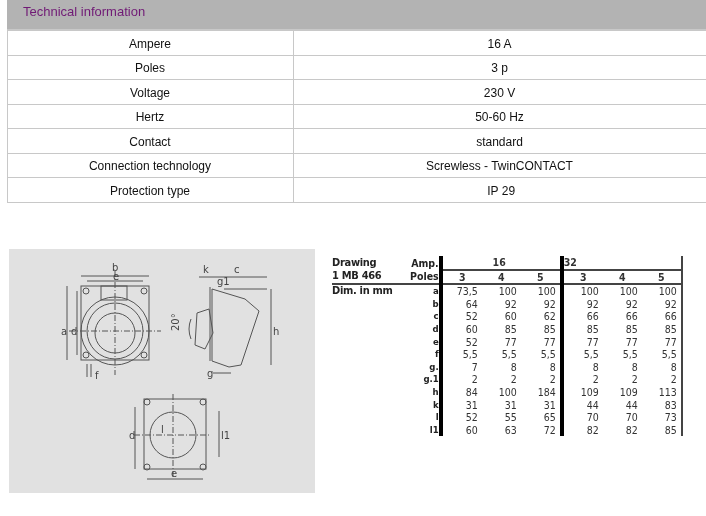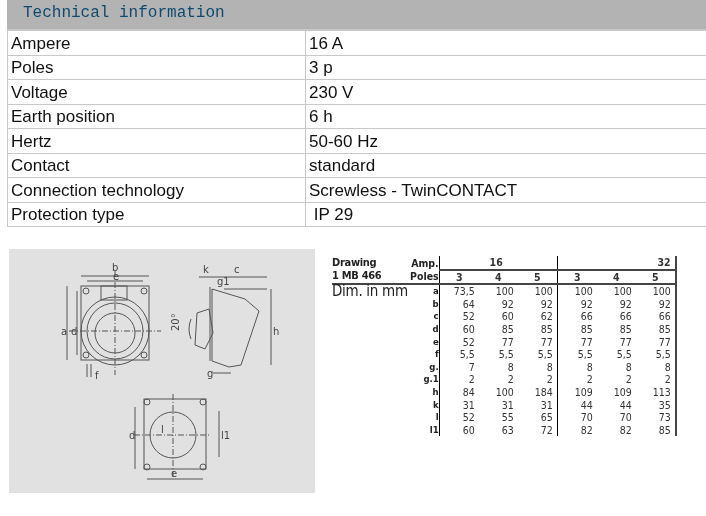--- a/index.html
+++ b/index.html
@@ -1,30 +1,30 @@
 <!DOCTYPE html>
 <html><head>
 <meta charset="utf-8">
 <style>
   html, body { margin:0; padding:0; background:#ffffff; }
   body { width:706px; height:516px; position:relative; overflow:hidden; font-family:"Liberation Sans", sans-serif; }
   .hdr { position:absolute; left:7px; top:0; width:699px; height:29px; background:#b3b3b3; }
-  .hdr span { position:absolute; left:16px; top:4px; color:#0c4a6e; font-size:16px;font-family:Liberation Mono, monospace; }
+  .hdr span { position:absolute; left:16px; top:4px; color:#701a75; font-size:13px; }
   .spec { position:absolute; left:7px; top:29px; width:699px; border-collapse:collapse; }
-  .spec td { height:23.5px; padding:0 16px 0 3px; font-size:17px; color:#111; border:1px solid #c8c8c8; border-right:none; line-height:22px; vertical-align:bottom; }
+  .spec td { height:23.5px; padding:0 4px 0 3px; font-size:12px; color:#111; border:1px solid #c8c8c8; border-right:none; line-height:22px; vertical-align:bottom;text-align:center; }
   .spec td.k { width:278px; }
   .spec tr:first-child td { border-top:2px solid #c8c8c8; }
   .drawing { position:absolute; left:9px; top:249px; width:306px; height:244px; background:#e1e1e1; }
   .dim { position:absolute; left:332px; top:256px; font-family:"DejaVu Sans Condensed","DejaVu Sans", sans-serif; font-size:10px; color:#222; }
   .dim table { border-collapse:collapse; }
   .dim td { padding:0; height:12.6px; line-height:12.6px; white-space:nowrap; }
-  .dim .lbl { width:78px; font-weight:normal; font-size:15px; letter-spacing:-0.3px; }
+  .dim .lbl { width:78px; font-weight:bold; font-size:11px; letter-spacing:-0.3px; }
   .dim .key { width:28px; text-align:right; font-weight:bold; font-size:9.5px; }
   .dim .v { width:35px; text-align:right; padding-right:4px; font-size:10.5px; color:#333; }
-  .dim .gl { border-left:1px solid #000000; }
+  .dim .gl { border-left:4px solid #000000; }
   .dim .gr { border-right:2px solid #444; }
   .dim .hb td { font-weight:bold; font-size:10.5px; }
   .dim .hc { text-align:center; }
   .dim .top-amp td.grp { border-bottom:2px solid #444; }
   .dim .poles-row td { border-bottom:2px solid #444; }
   .dim .poles-row td.v { text-align:center; padding-right:0; }
 </style>
 </head>
 <body>
 
@@ -38,24 +38,20 @@
         <td class="k">Ampere</td>
         <td>16 A</td>
       </tr>
   <tr>
         <td class="k">Poles</td>
         <td>3 p</td>
       </tr>
   <tr>
         <td class="k">Voltage</td>
         <td>230 V</td>
-      </tr>
-  <tr>
-        <td class="k">Earth position</td>
-        <td>6 h</td>
       </tr>
   <tr>
         <td class="k">Hertz</td>
         <td>50-60 Hz</td>
       </tr>
   <tr>
         <td class="k">Contact</td>
         <td>standard</td>
       </tr>
   <tr>
@@ -132,21 +128,21 @@
   </svg>
 </div>
 
 <div class="dim">
   <table>
     <tbody>
         <tr class="hb top-amp">
       <td class="lbl" style="font-size:11px">Drawing</td>
       <td class="key" style="font-size:10.5px">Amp.</td>
       <td class="v grp gl hc" colspan="3" style="text-align:center">16</td>
-      <td class="v grp gl gr hc" colspan="3" style="text-align:right">32</td>
+      <td class="v grp gl gr hc" colspan="3" style="text-align:left">32</td>
     </tr>
     <tr class="hb poles-row">
       <td class="lbl" style="font-size:11px">1 MB 466</td>
       <td class="key" style="font-size:10.5px">Poles</td>
       <td class="v gl">3</td>
       <td class="v">4</td>
       <td class="v">5</td>
       <td class="v gl">3</td>
       <td class="v">4</td>
       <td class="v gr">5</td>
@@ -242,21 +238,21 @@
       <td class="v gr">113</td>
     </tr>
     <tr>
       <td class="lbl"></td>
           <td class="key">k</td>
       <td class="v gl">31</td>
       <td class="v">31</td>
       <td class="v">31</td>
       <td class="v gl">44</td>
       <td class="v">44</td>
-      <td class="v gr">35</td>
+      <td class="v gr">83</td>
     </tr>
     <tr>
       <td class="lbl"></td>
           <td class="key">l</td>
       <td class="v gl">52</td>
       <td class="v">55</td>
       <td class="v">65</td>
       <td class="v gl">70</td>
       <td class="v">70</td>
       <td class="v gr">73</td>

